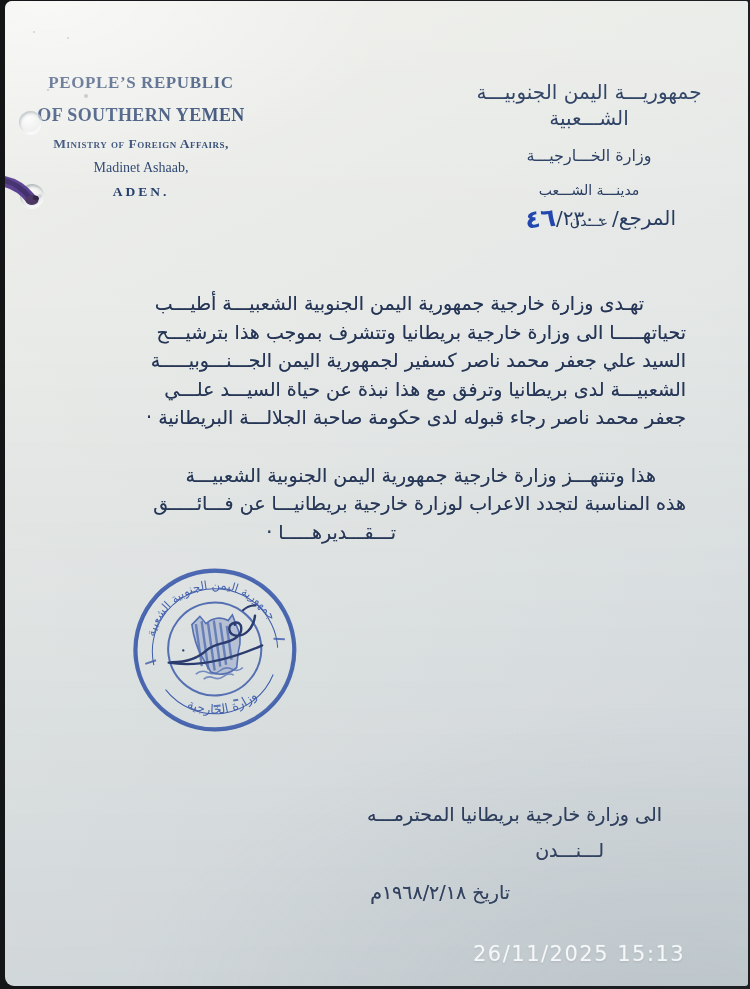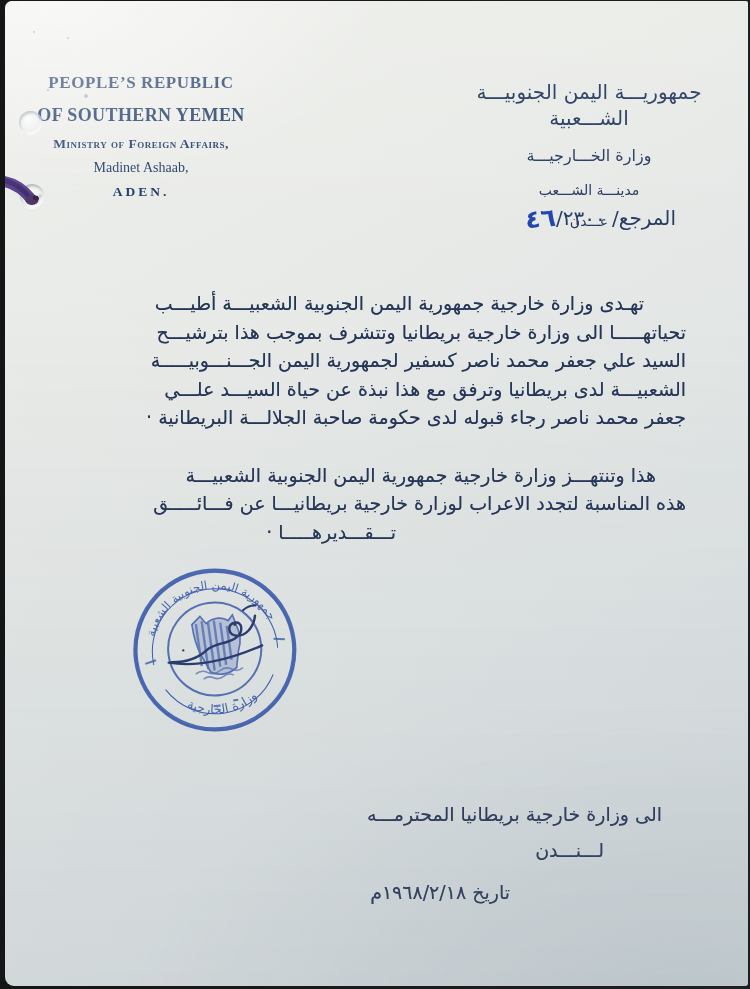--- a/index.html
+++ b/index.html
@@ -138,14 +138,15 @@
     <svg class="thread" width="62" height="60" viewBox="0 0 62 60">
       <path d="M-3 14 C 9 16 19 23 26 32" stroke="#55398c" stroke-width="11" fill="none" stroke-linecap="round"></path>
       <path d="M-3 13 C 9 15 18 22 25 31" stroke="#3a2768" stroke-width="5" fill="none" stroke-linecap="round"></path>
       <ellipse cx="27" cy="33" rx="6.5" ry="5" fill="#473060"></ellipse>
       <ellipse cx="31" cy="31" rx="3.2" ry="2.3" fill="#2b2040" transform="rotate(20 31 31)"></ellipse>
       <circle cx="35" cy="29" r="2" fill="#d4d1dc"></circle>
     </svg>
 
     <div class="paper-light"></div>
 
+    <div class="cam-ts">26/11/2025 15:13</div>
   </div>
 </div>
 
 </body></html>

